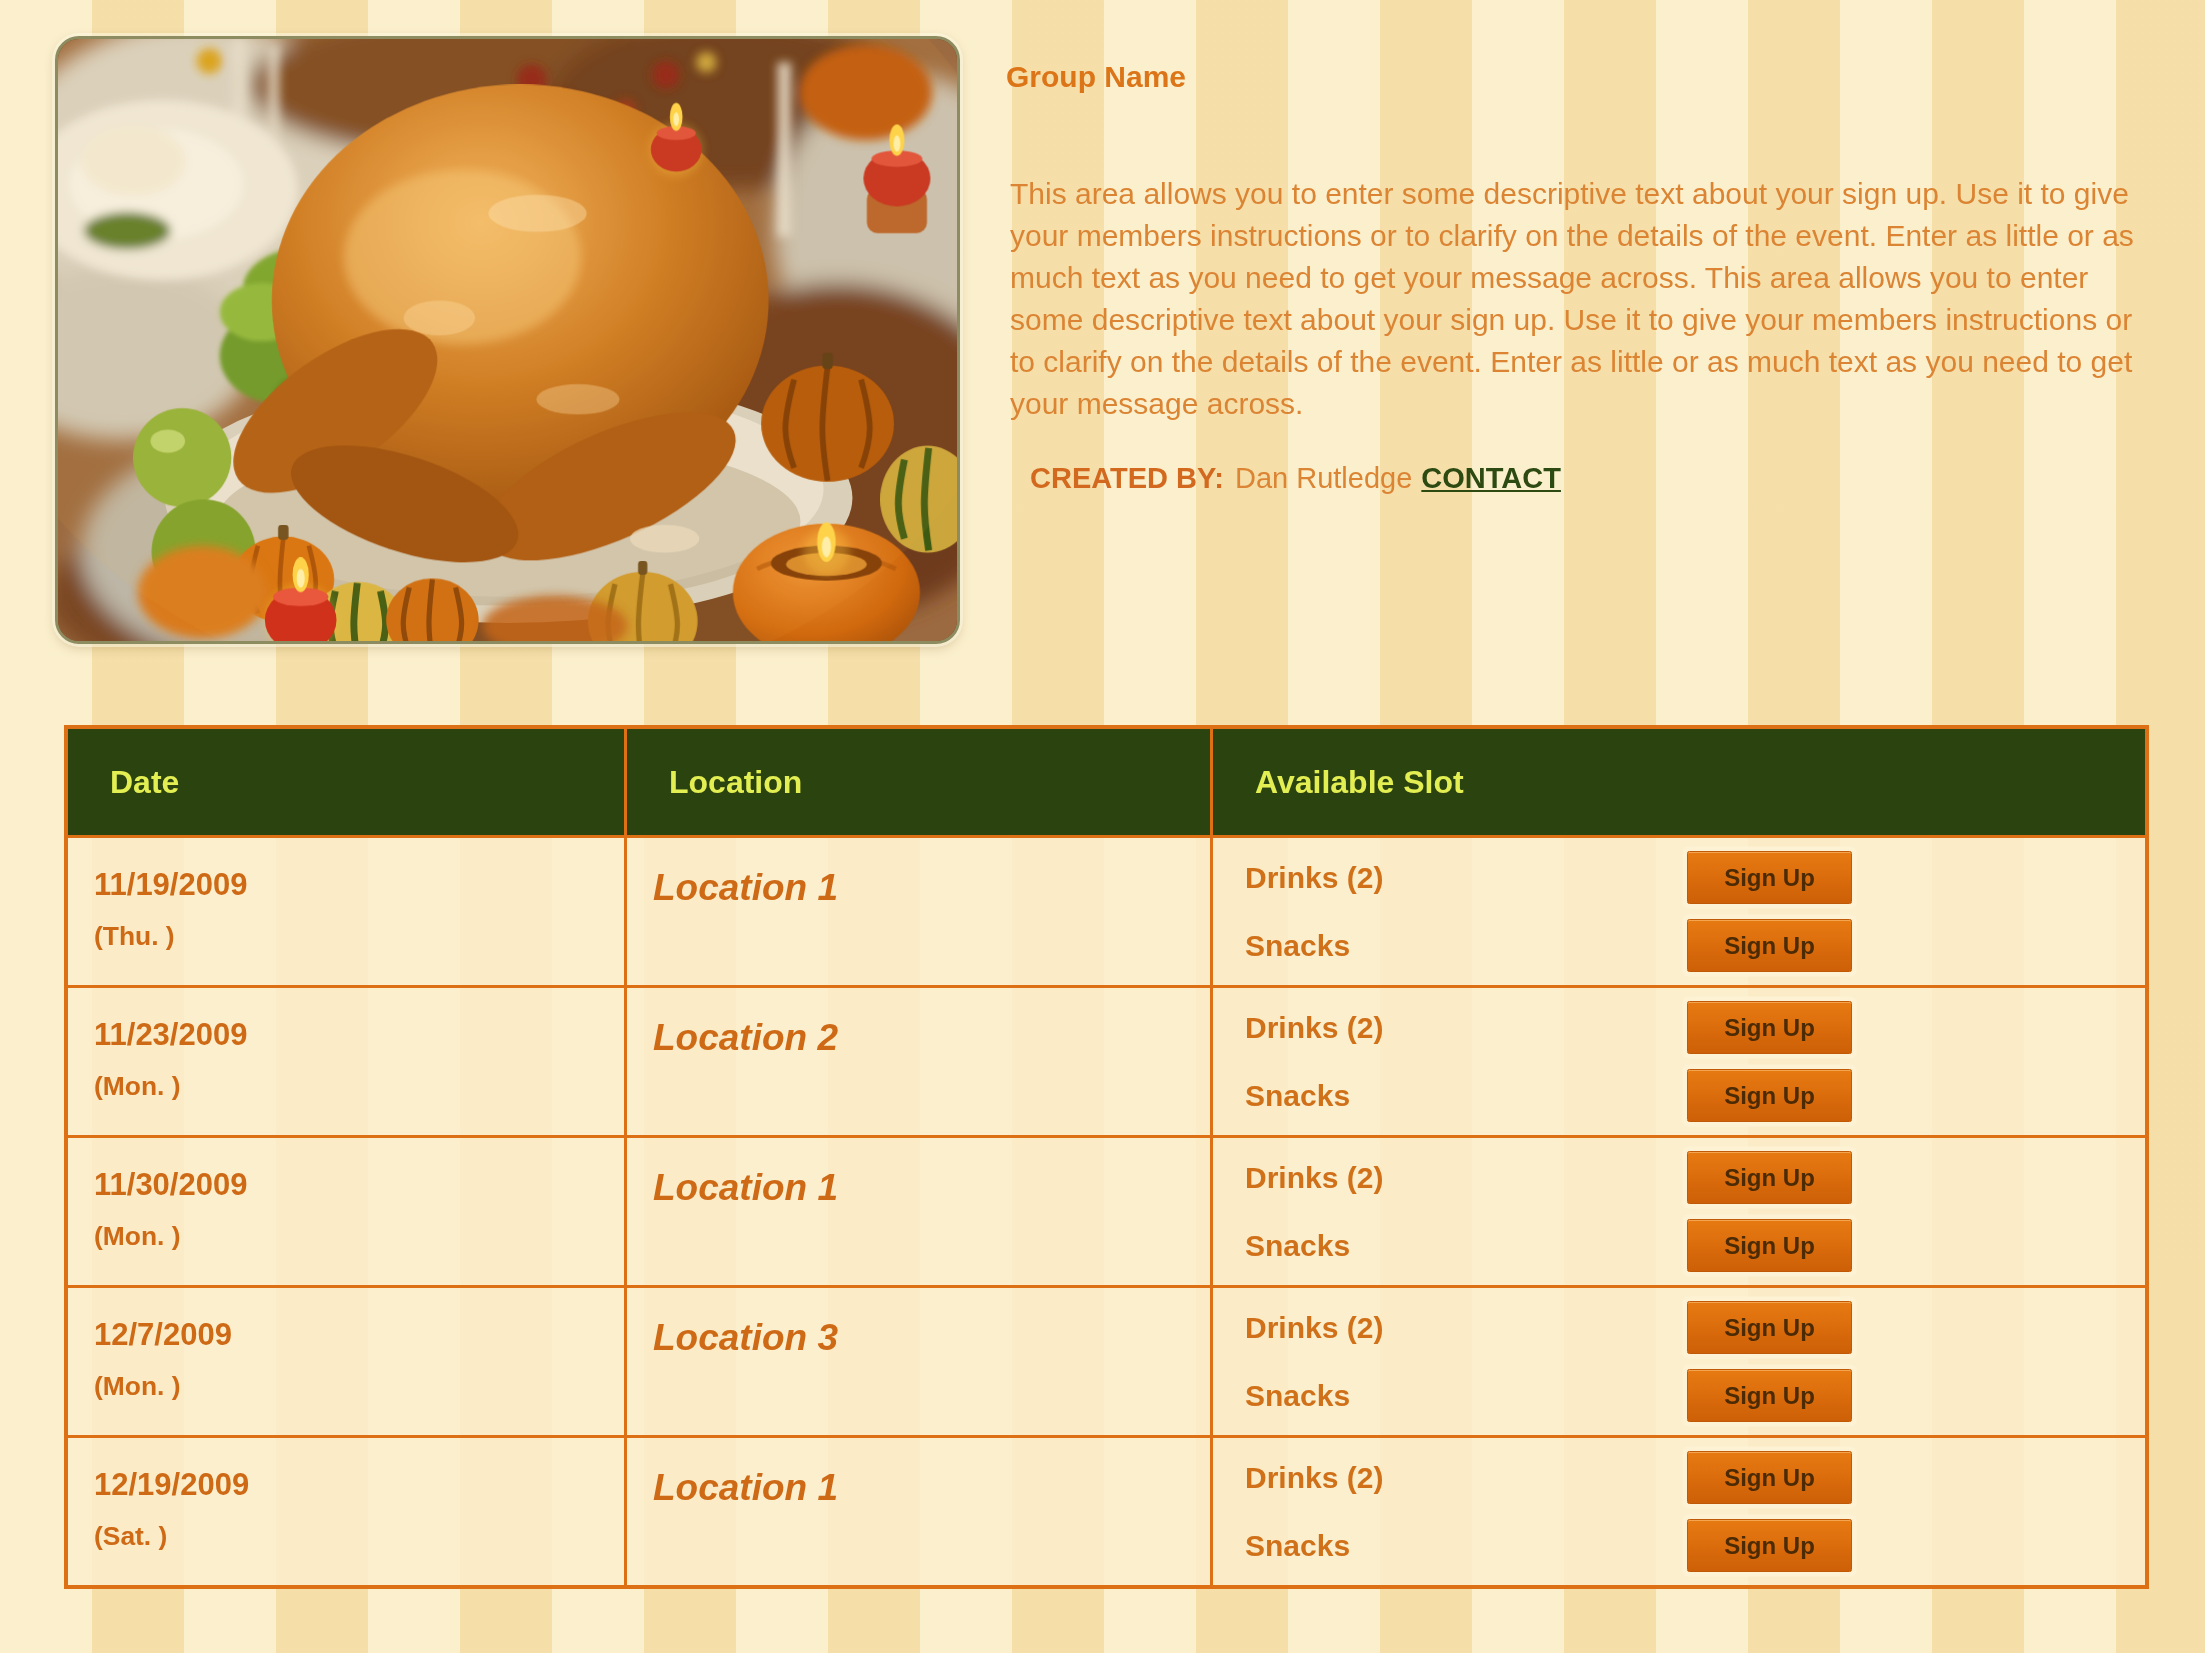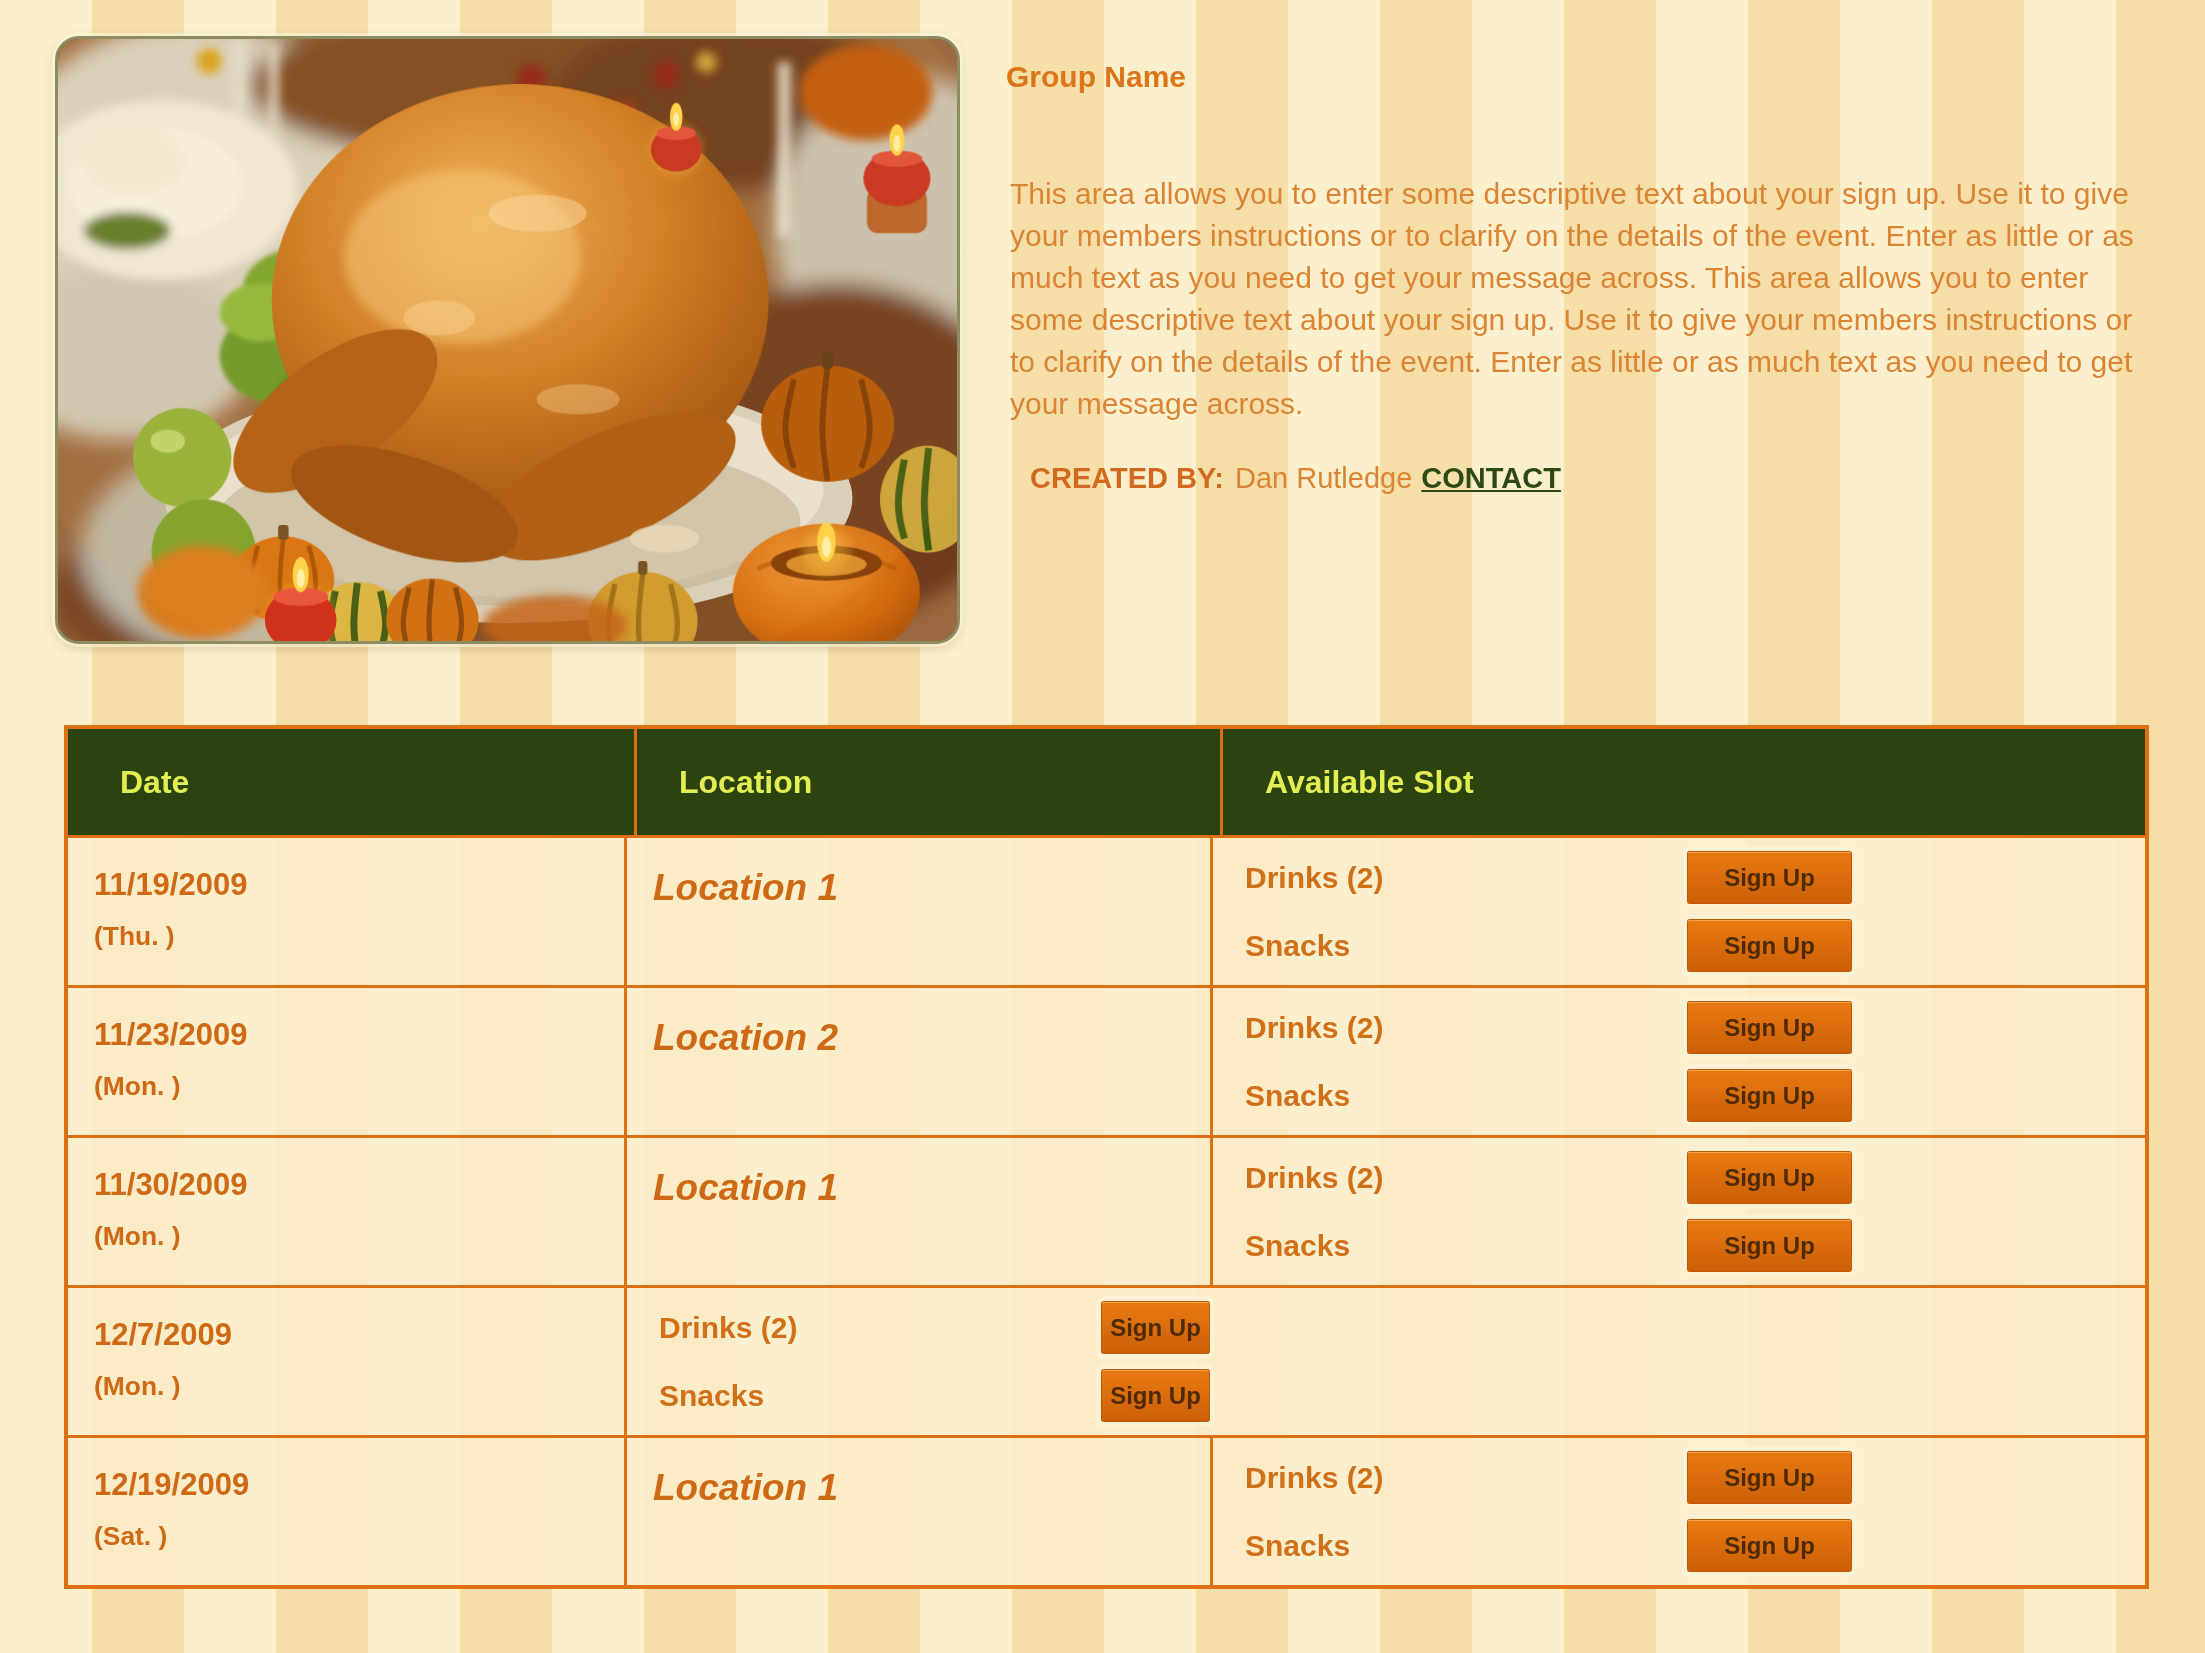--- a/index.html
+++ b/index.html
@@ -33,21 +33,21 @@
   .description { margin:79px 0 0 4px; width:1130px; font-size:30px; line-height:42px; color:#db8433; }
   .created-line { margin-top:37px; font-size:29px; }
   .cb-label { font-weight:bold; color:#d2691e;margin-left:24px; }
   .cb-name  { color:#db8433; margin-left:3px; }
   .contact  { color:#2d4a12; font-weight:bold; text-decoration:underline; margin-left:1px; cursor:pointer; }
 
   
   .signup-table { position:absolute; left:64px; top:725px; width:2077px; border:4.6px solid #dd7014; }
   .thead, .trow { display:grid; grid-template-columns:556px 586px 1fr; }
   .thead { height:106px; background:#2b430f; }
-  .th { display:flex; align-items:center; padding-left:42px; font-size:32px; font-weight:bold; color:#e3ee52;margin-left:10px; }
+  .th { display:flex; align-items:center; padding-left:42px; font-size:32px; font-weight:bold; color:#e3ee52; }
   .th + .th { border-left:3.4px solid #dd7014; }
   .trow { border-top:3.4px solid #dd7014; height:147px; background:rgba(252,238,206,0.78); }
   .td { padding:29px 0 8px 26px; box-sizing:border-box; }
   .td + .td { border-left:3.4px solid #dd7014; }
   .date { font-size:31px; font-weight:bold; color:#ce6915; }
   .day  { margin-top:18.4px; font-size:26.4px; font-weight:bold; color:#ce6915; }
   .td-loc { font-size:37px; font-weight:bold; color:#ce6915;font-style:italic; }
   .td-slots { padding:9.2px 0 0 32px; }
   .slot-line { display:flex; align-items:center; height:61px; margin-bottom:6.9px; }
   .slot-label { flex:0 0 442px; font-size:30px; font-weight:bold; color:#d0711a; }
@@ -281,20 +281,21 @@
     <span class="slot-label">Snacks</span>
     <button class="signup-btn">Sign Up</button>
   </div>
           </div>
   </div>
         <div class="trow">
     <div class="td td-date">
       <div class="date">12/7/2009</div>
       <div class="day">(Mon. )</div>
     </div>
+    <div class="td td-loc">Location 3</div>
     <div class="td td-slots">
             <div class="slot-line">
     <span class="slot-label">Drinks (2)</span>
     <button class="signup-btn">Sign Up</button>
   </div>
             <div class="slot-line">
     <span class="slot-label">Snacks</span>
     <button class="signup-btn">Sign Up</button>
   </div>
           </div>

